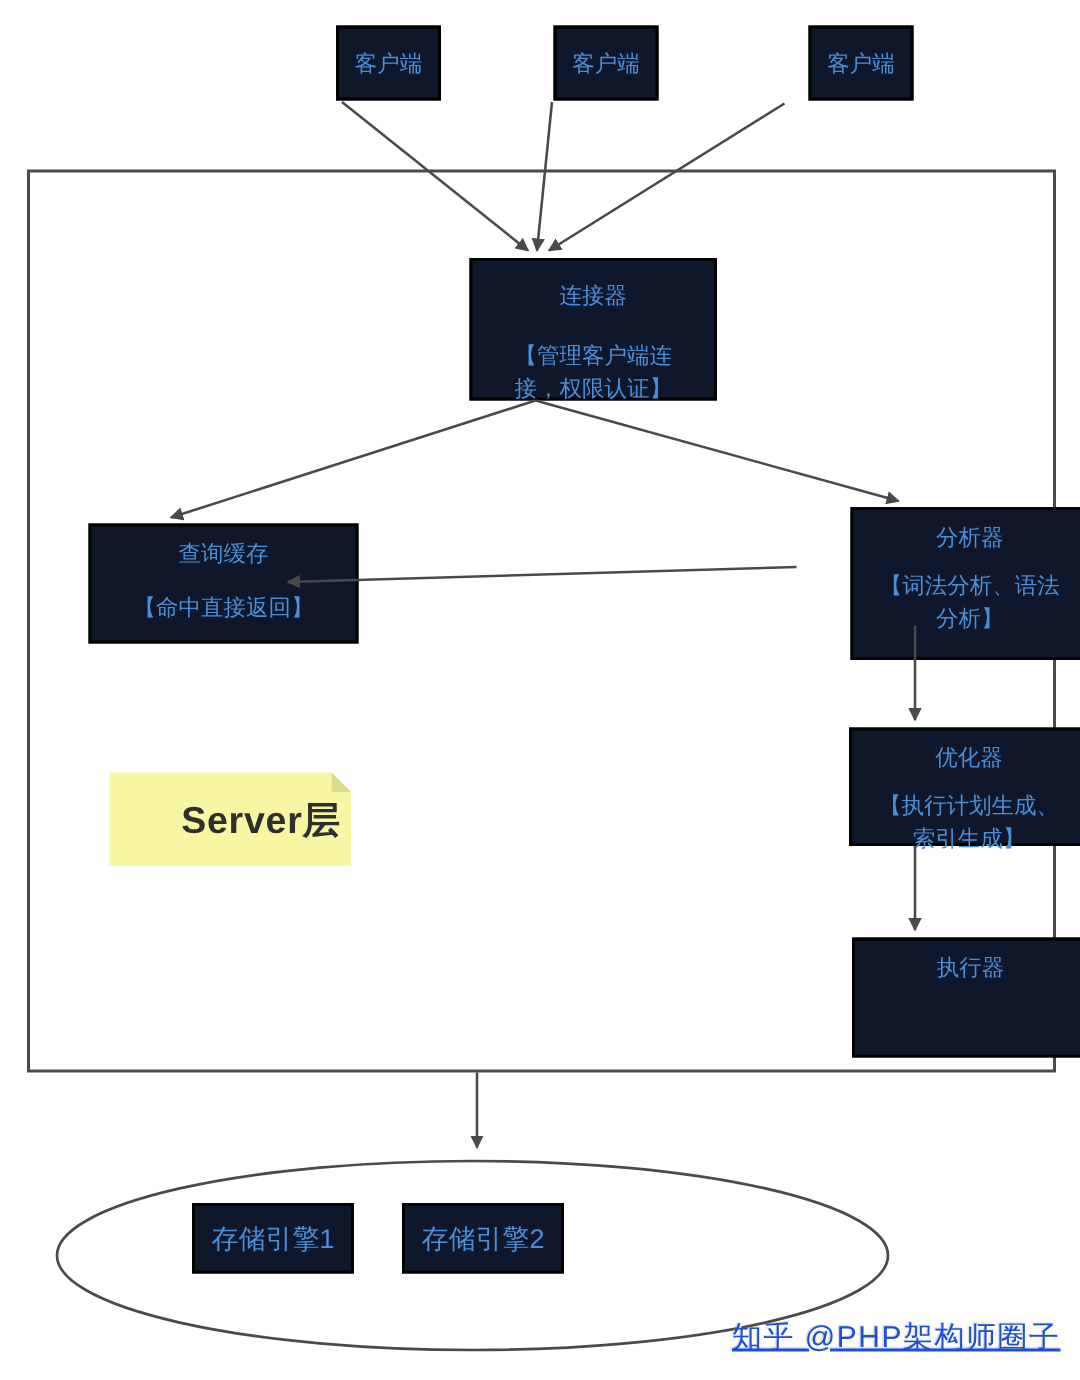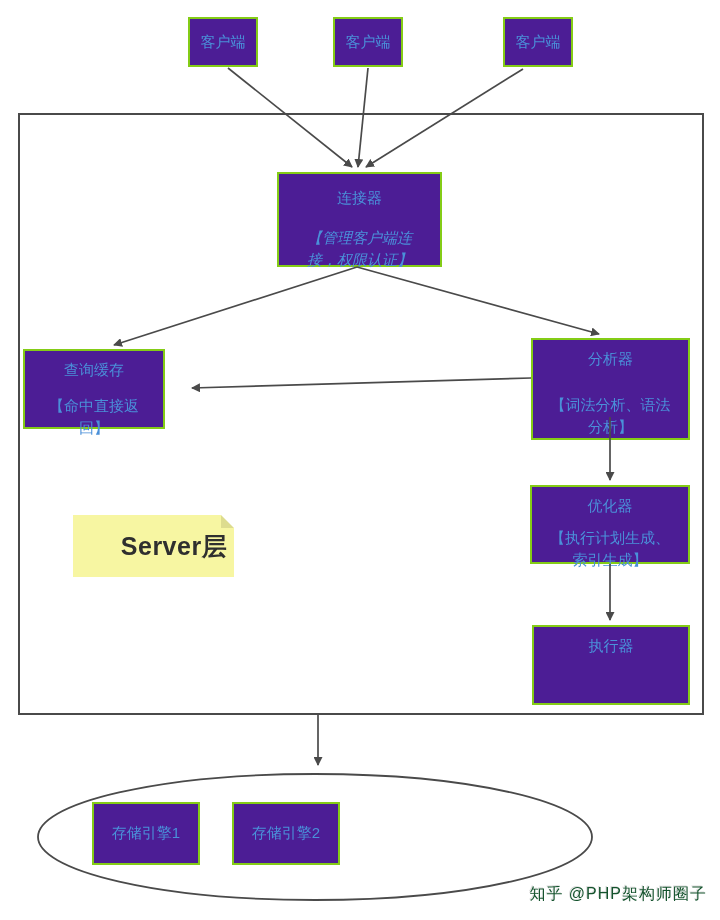--- a/index.html
+++ b/index.html
@@ -1,53 +1,54 @@
 <!DOCTYPE html>
 <html><head>
 <meta charset="utf-8">
 <style>
   html,body{margin:0;padding:0;background:#ffffff;}
   #canvas{
     position:relative;width:720px;height:920px;background:#ffffff;overflow:hidden;
     font-family:"Liberation Sans","DejaVu Sans",sans-serif;
   }
   .box{
-    position:absolute;box-sizing:border-box;border:2px solid #84cc16;background:#4c1d95;
-    color:#4a90d9;text-align:center;
+    position:absolute;box-sizing:border-box;border:2px solid #000000;background:#0f172a;
+    color:#4a90d9;text-align:center;margin-left:36px;
   }
   .client{
     width:70px;height:50px;display:flex;align-items:center;justify-content:center;
     font-size:15px;
   }
-  .node{display:flex;flex-direction:column;align-items:center;font-size:15px;line-height:22px;justify-content:space-between;}
+  .node{display:flex;flex-direction:column;align-items:center;font-size:15px;line-height:22px;}
   .node-title{margin-top:8px;}
   .node-desc{margin-top:14px;padding:0 13px;}
   .node.tall .node-title{margin-top:13px;}
-  .node.tall .node-desc{margin-top:18px;padding:0 15px;font-style:italic;}
+  .node.tall .node-desc{margin-top:18px;padding:0 15px;}
   .server-rect{
     position:absolute;left:18px;top:113px;width:686px;height:602px;
     box-sizing:border-box;border:2px solid #4a4a4a;background:transparent;
   }
   .note{
     position:absolute;left:73px;top:515px;width:120px;height:62px;background:#f7f6a2;
     display:flex;align-items:center;justify-content:center;
     font-size:25px;font-weight:bold;color:#2f2f2f;letter-spacing:0.5px;padding-left:41px;
   }
   .note-fold{
     position:absolute;top:0;right:0;width:0;height:0;
     border-top:13px solid #ffffff;border-left:13px solid #dddc8e;
   }
   .storage{
-    width:108px;height:63px;display:flex;align-items:center;justify-content:center;
-    font-size:15px;
+    width:108px;height:47px;display:flex;align-items:center;justify-content:center;
+    font-size:18px;
   }
   .watermark{
     position:absolute;right:13px;bottom:15px;
-    font-size:16px;color:#14532d;letter-spacing:1px;
+    font-size:20px;color:#1d4ed8;letter-spacing:1px;
     text-shadow:1px 1px 0 rgba(255,255,255,0.9), -1px -1px 0 rgba(120,120,120,0.25);
+    text-decoration:underline;
   }
   svg.arrows{position:absolute;left:0;top:0;pointer-events:none;}
 </style>
 </head>
 <body>
 
 <div id="canvas">
 
   <div class="server-rect"></div>
 
@@ -59,21 +60,21 @@
   </div>
   <div class="box client" style="left:503px;top:17px;">
     <span>客户端</span>
   </div>
 
   <div class="box node tall" style="left:277px;top:172px;width:165px;height:95px;">
     <span class="node-title">连接器</span>
     <span class="node-desc">【管理客户端连接，权限认证】</span>
   </div>
 
-  <div class="box node" style="left:23px;top:349px;width:142px;height:80px;">
+  <div class="box node" style="left:23px;top:349px;width:180px;height:80px;">
     <span class="node-title">查询缓存</span>
     <span class="node-desc">【命中直接返回】</span>
   </div>
 
   <div class="box node" style="left:531px;top:338px;width:159px;height:102px;">
     <span class="node-title">分析器</span>
     <span class="node-desc" style="margin-top:10px;">【词法分析、语法分析】</span>
   </div>
 
   <div class="box node" style="left:530px;top:485px;width:160px;height:79px;">

